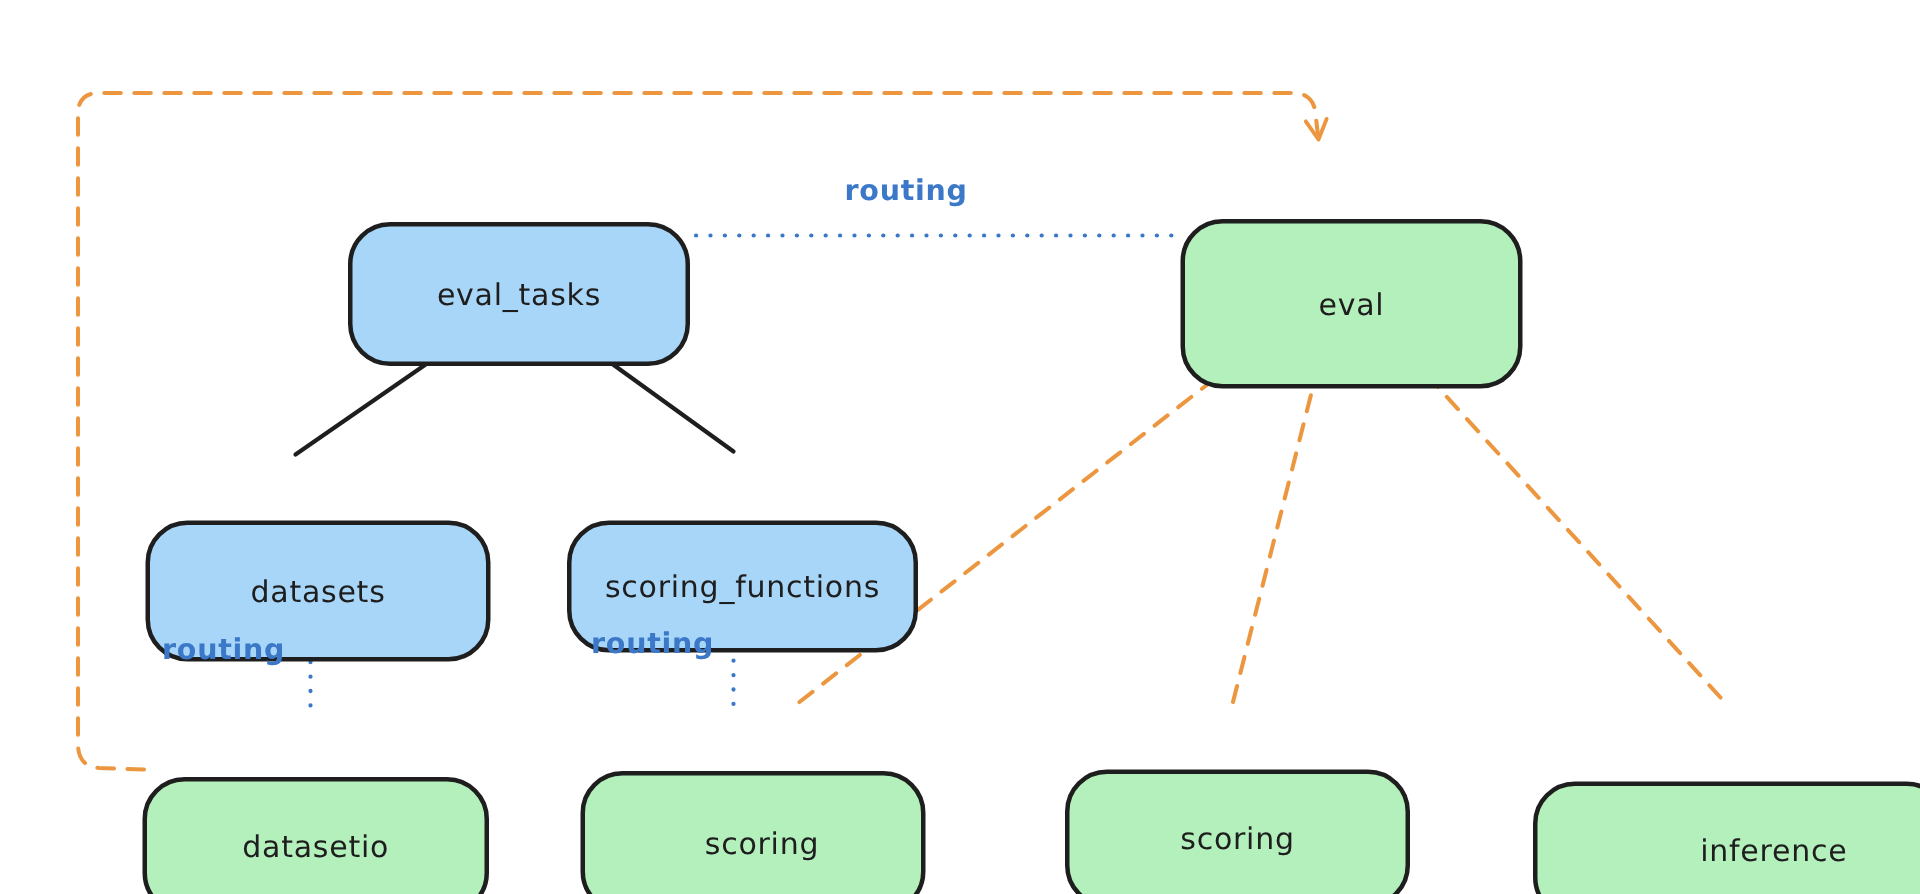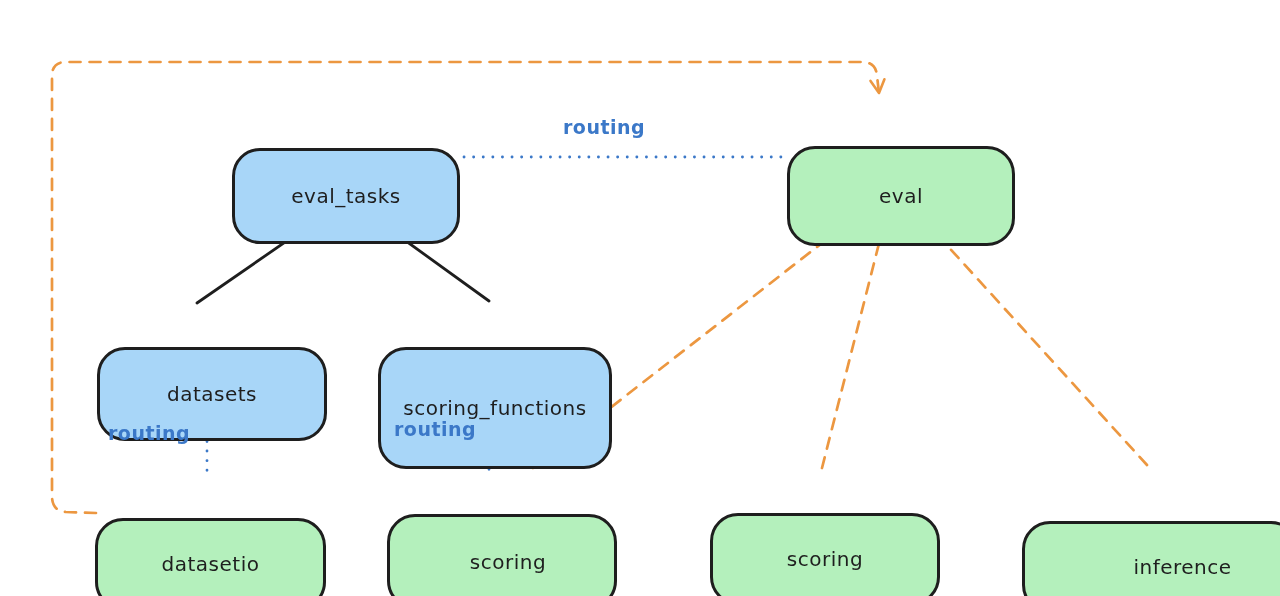--- a/index.html
+++ b/index.html
@@ -30,23 +30,23 @@
     font-size: 20px;
     color: #1e1e1e;
     letter-spacing: 0.5px;
     box-sizing: border-box;
     margin-top: 42px;
   }
   .node.blue  { background: #a8d6f8; }
   .node.green { background: #b4f0bc; }
 
   #node-eval-tasks        { left: 232px;  top: 106px; width: 228px; height: 96px; }
-  #node-eval              { left: 787px;  top: 104px; width: 228px; height: 100px; text-align: right; }
+  #node-eval              { left: 787px;  top: 104px; width: 228px; height: 113px; text-align: right; }
   #node-datasets          { left: 97px;   top: 305px; width: 230px; height: 94px; }
-  #node-scoring-functions { left: 378px;  top: 305px; width: 234px; height: 122px; }
+  #node-scoring-functions { left: 378px;  top: 305px; width: 234px; height: 88px; }
   #node-datasetio         { left: 95px;   top: 476px; width: 231px; height: 92px; }
   #node-scoring           { left: 387px;  top: 472px; width: 230px; height: 95px; padding-left: 12px; }
   #node-agents            { left: 710px;  top: 471px; width: 230px; height: 92px; }
   #node-inference         { left: 1022px; top: 479px; width: 277px; height: 92px; padding-left: 44px; }
 
   .edge-label {
     position: absolute;
     color: #3b78c8;
     font-size: 19px;
     font-weight: 600;

